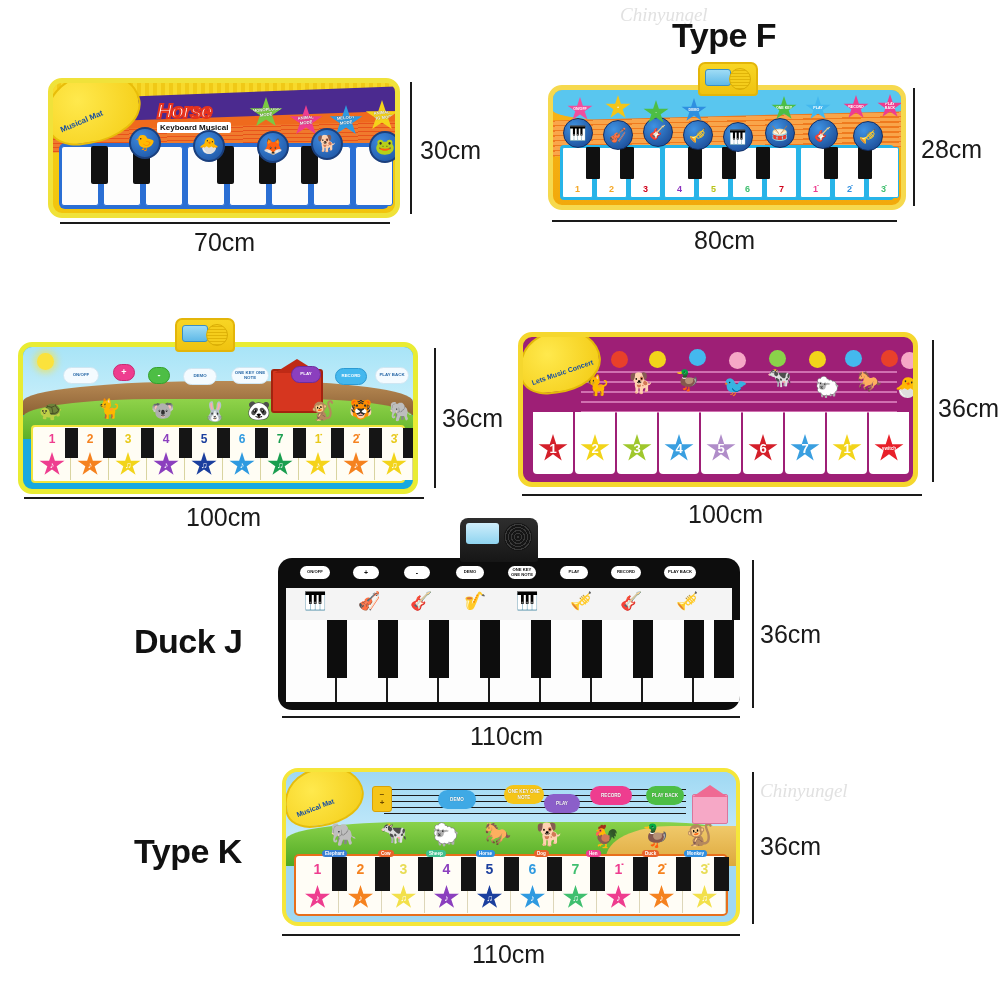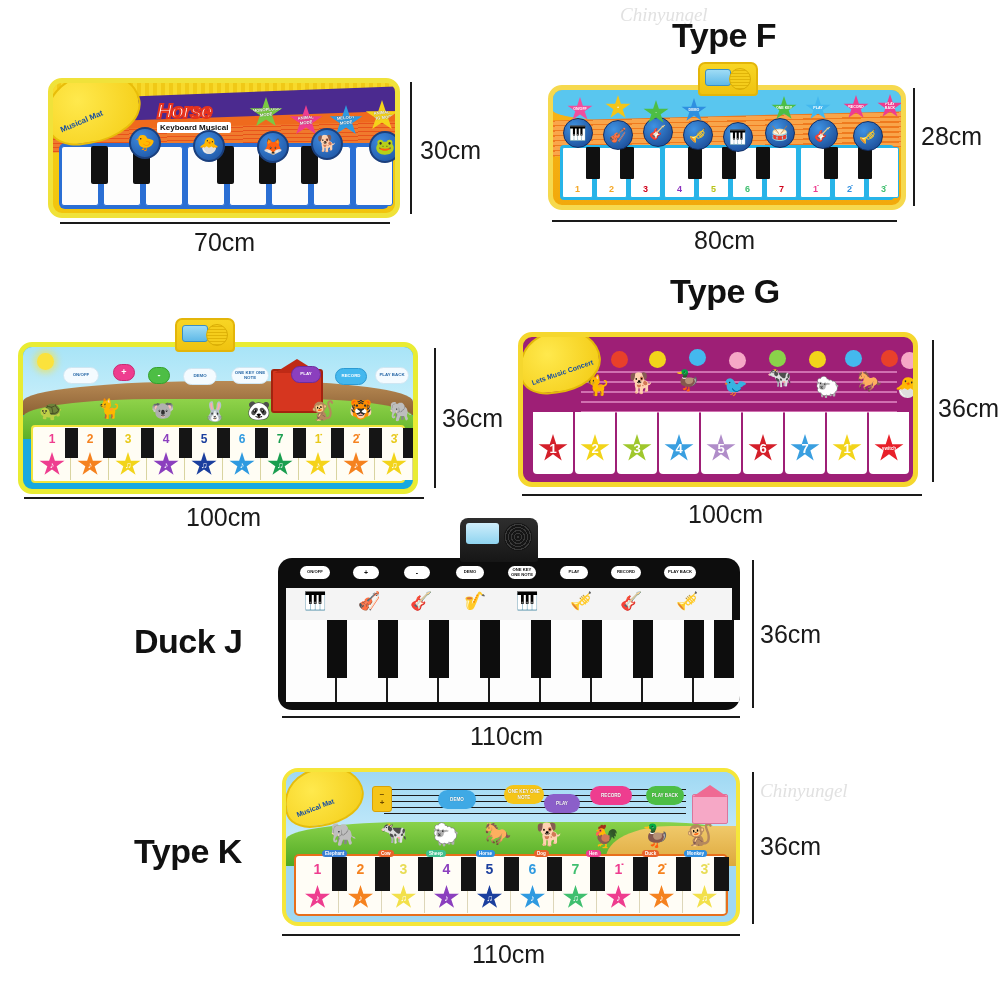--- a/index.html
+++ b/index.html
@@ -579,21 +579,21 @@
       <div class="bkF" style="left:60px;"></div>
       <div class="bkF" style="left:128px;"></div>
       <div class="bkF" style="left:162px;"></div>
       <div class="bkF" style="left:196px;"></div>
       <div class="bkF" style="left:264px;"></div>
       <div class="bkF" style="left:298px;"></div>
     </div>
   </div>
 
   <div class="dim-vline" style="left:913px;top:88px;height:118px;"></div>
-  <div class="dim-label" style="left:921px;top:122px;">28cm</div>
+  <div class="dim-label" style="left:921px;top:135px;">28cm</div>
   <div class="dim-hline" style="left:552px;top:220px;width:345px;"></div>
   <div class="dim-label" style="left:694px;top:226px;">80cm</div>
 
 
   <div class="speakerbox" style="left:175px;top:318px;">
     <div class="screen"></div>
     <div class="grill"></div>
   </div>
 
   <div class="mat matH">
@@ -690,21 +690,20 @@
       <div class="bkH" style="left:336px;"></div>
       <div class="bkH" style="left:370px;"></div>
     </div>
   </div>
 
   <div class="dim-vline" style="left:434px;top:348px;height:140px;"></div>
   <div class="dim-label" style="left:442px;top:404px;">36cm</div>
   <div class="dim-hline" style="left:24px;top:497px;width:400px;"></div>
   <div class="dim-label" style="left:186px;top:503px;">100cm</div>
 
-  <div class="type-title" style="left:670px;top:272px;">Type G</div>
 
   <div class="mat matG">
     <div class="balloon" style="left:88px;top:14px;background:#e8402a;"></div>
     <div class="balloon" style="left:126px;top:14px;background:#f2d41a;"></div>
     <div class="balloon" style="left:166px;top:12px;background:#44b8ee;"></div>
     <div class="balloon" style="left:206px;top:15px;background:#f6a8c6;"></div>
     <div class="balloon" style="left:246px;top:13px;background:#8ad24a;"></div>
     <div class="balloon" style="left:286px;top:14px;background:#f2d41a;"></div>
     <div class="balloon" style="left:322px;top:13px;background:#44b8ee;"></div>
     <div class="balloon" style="left:358px;top:13px;background:#e8402a;"></div>

